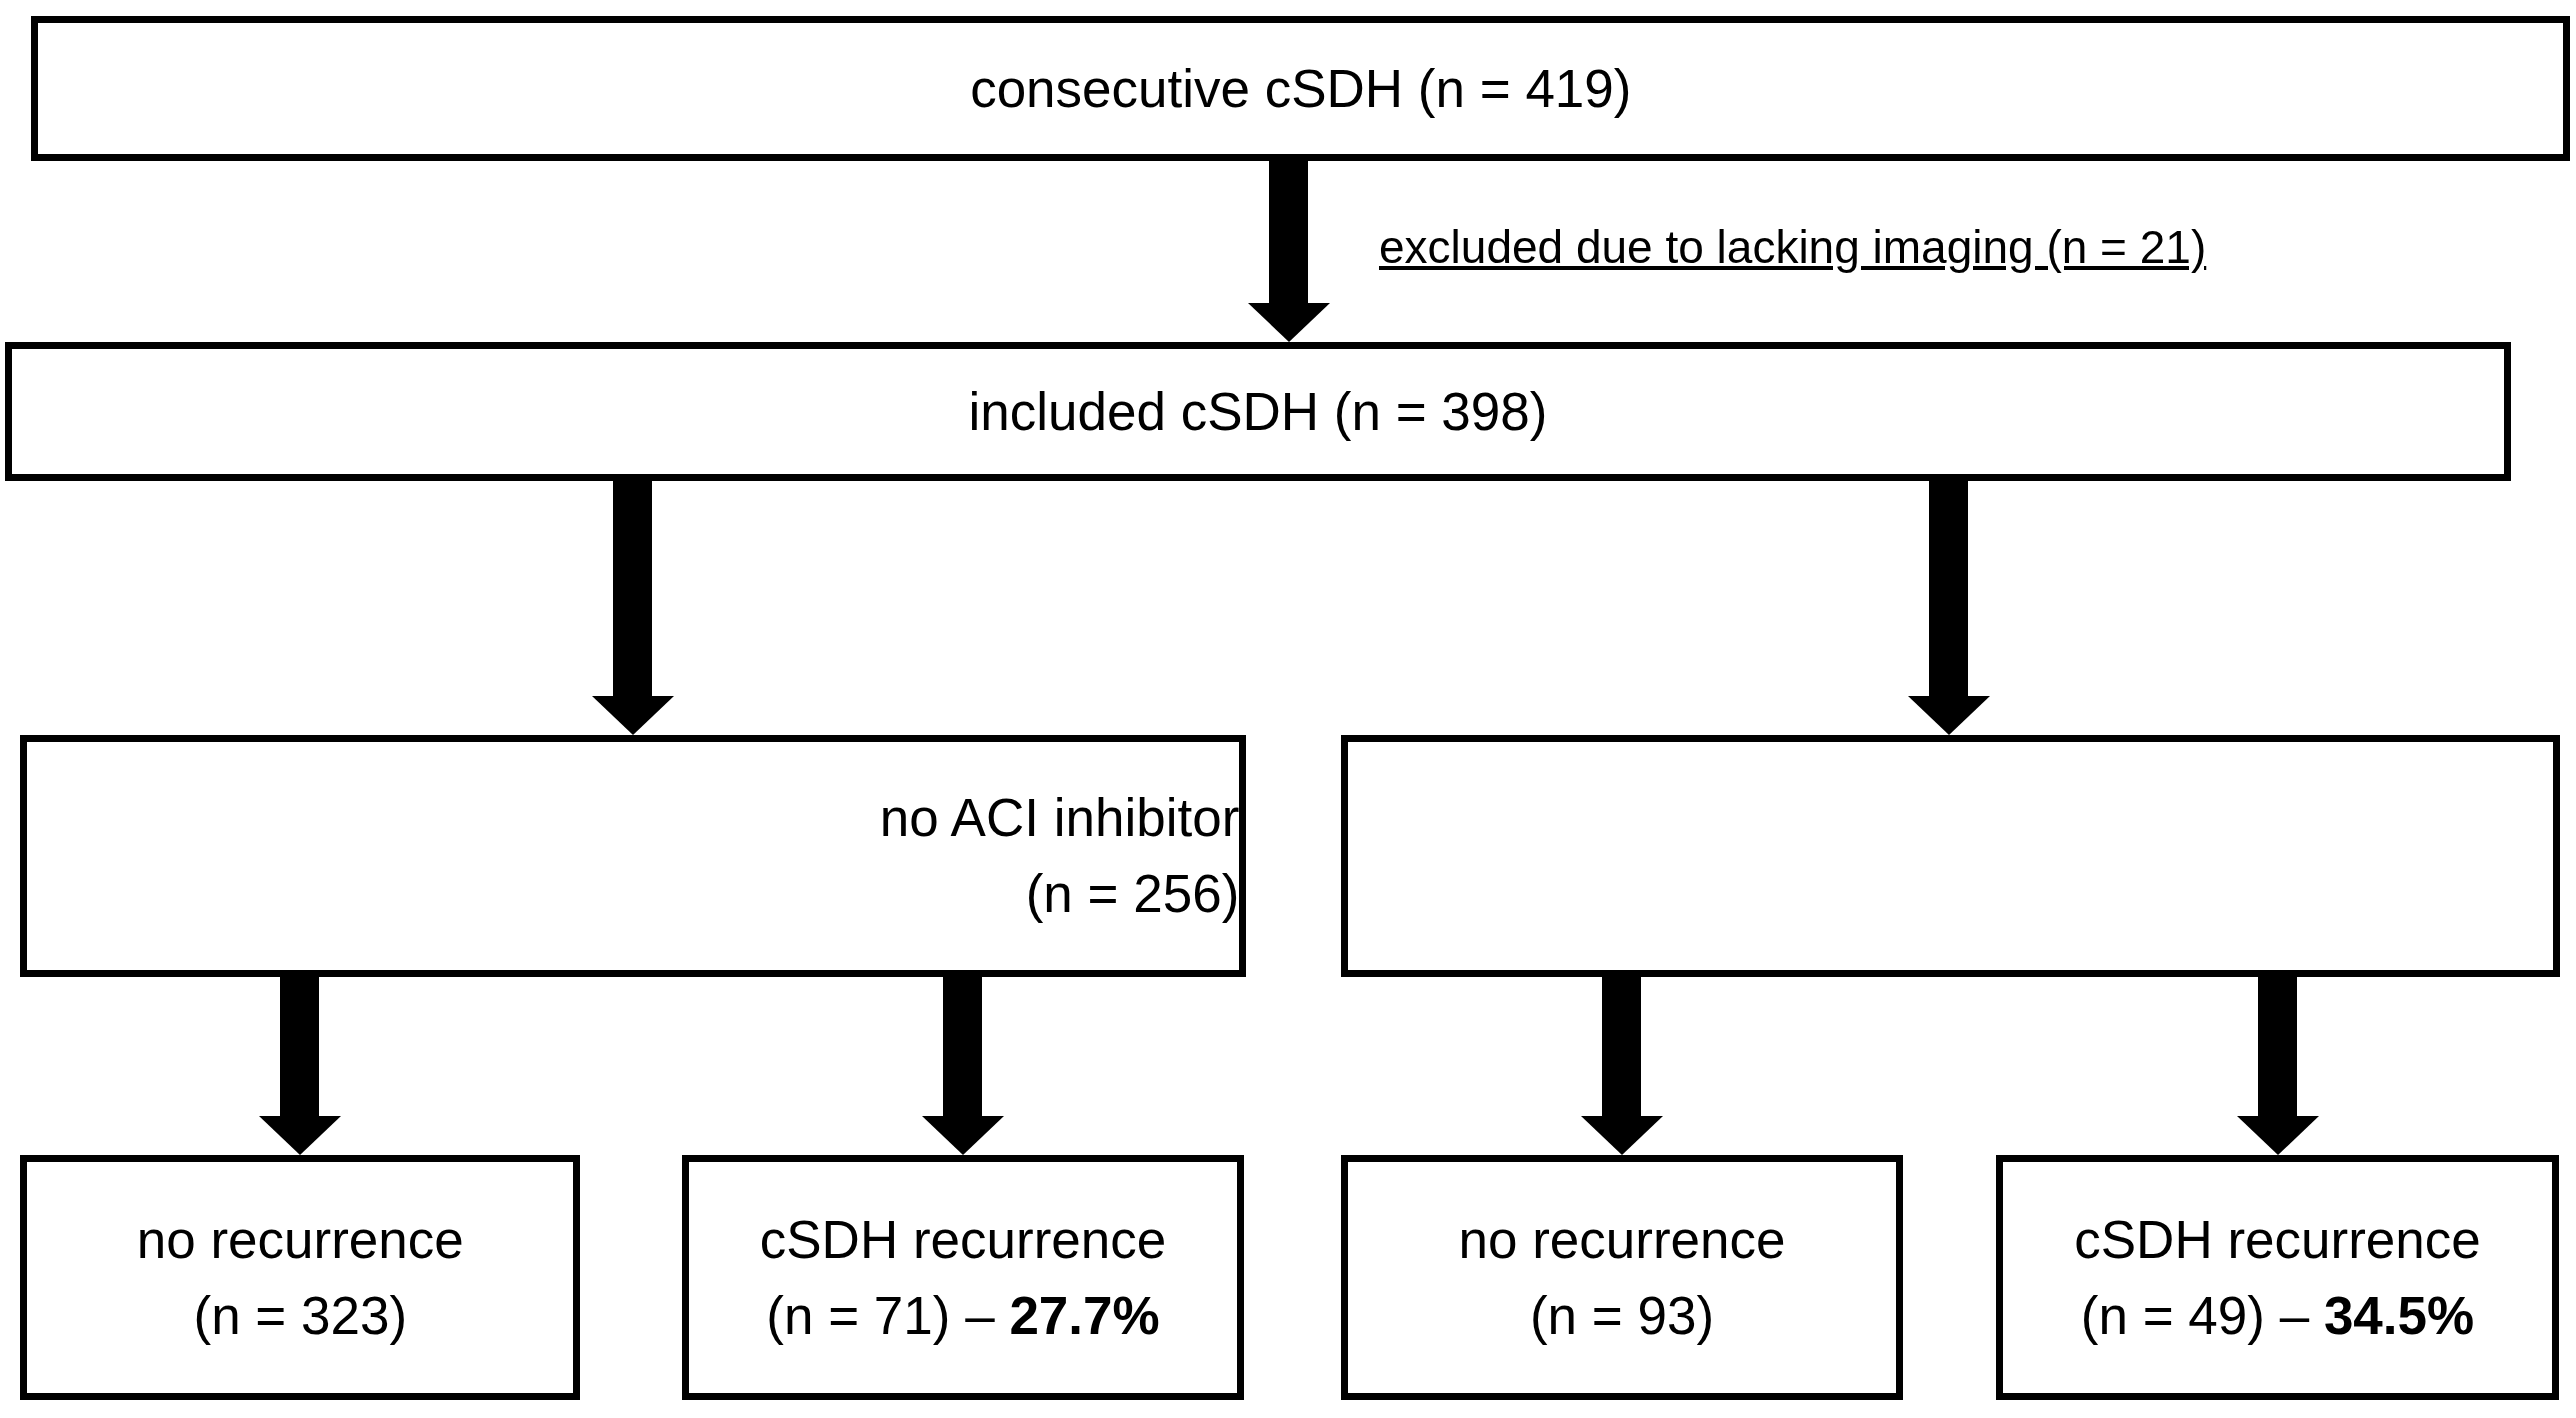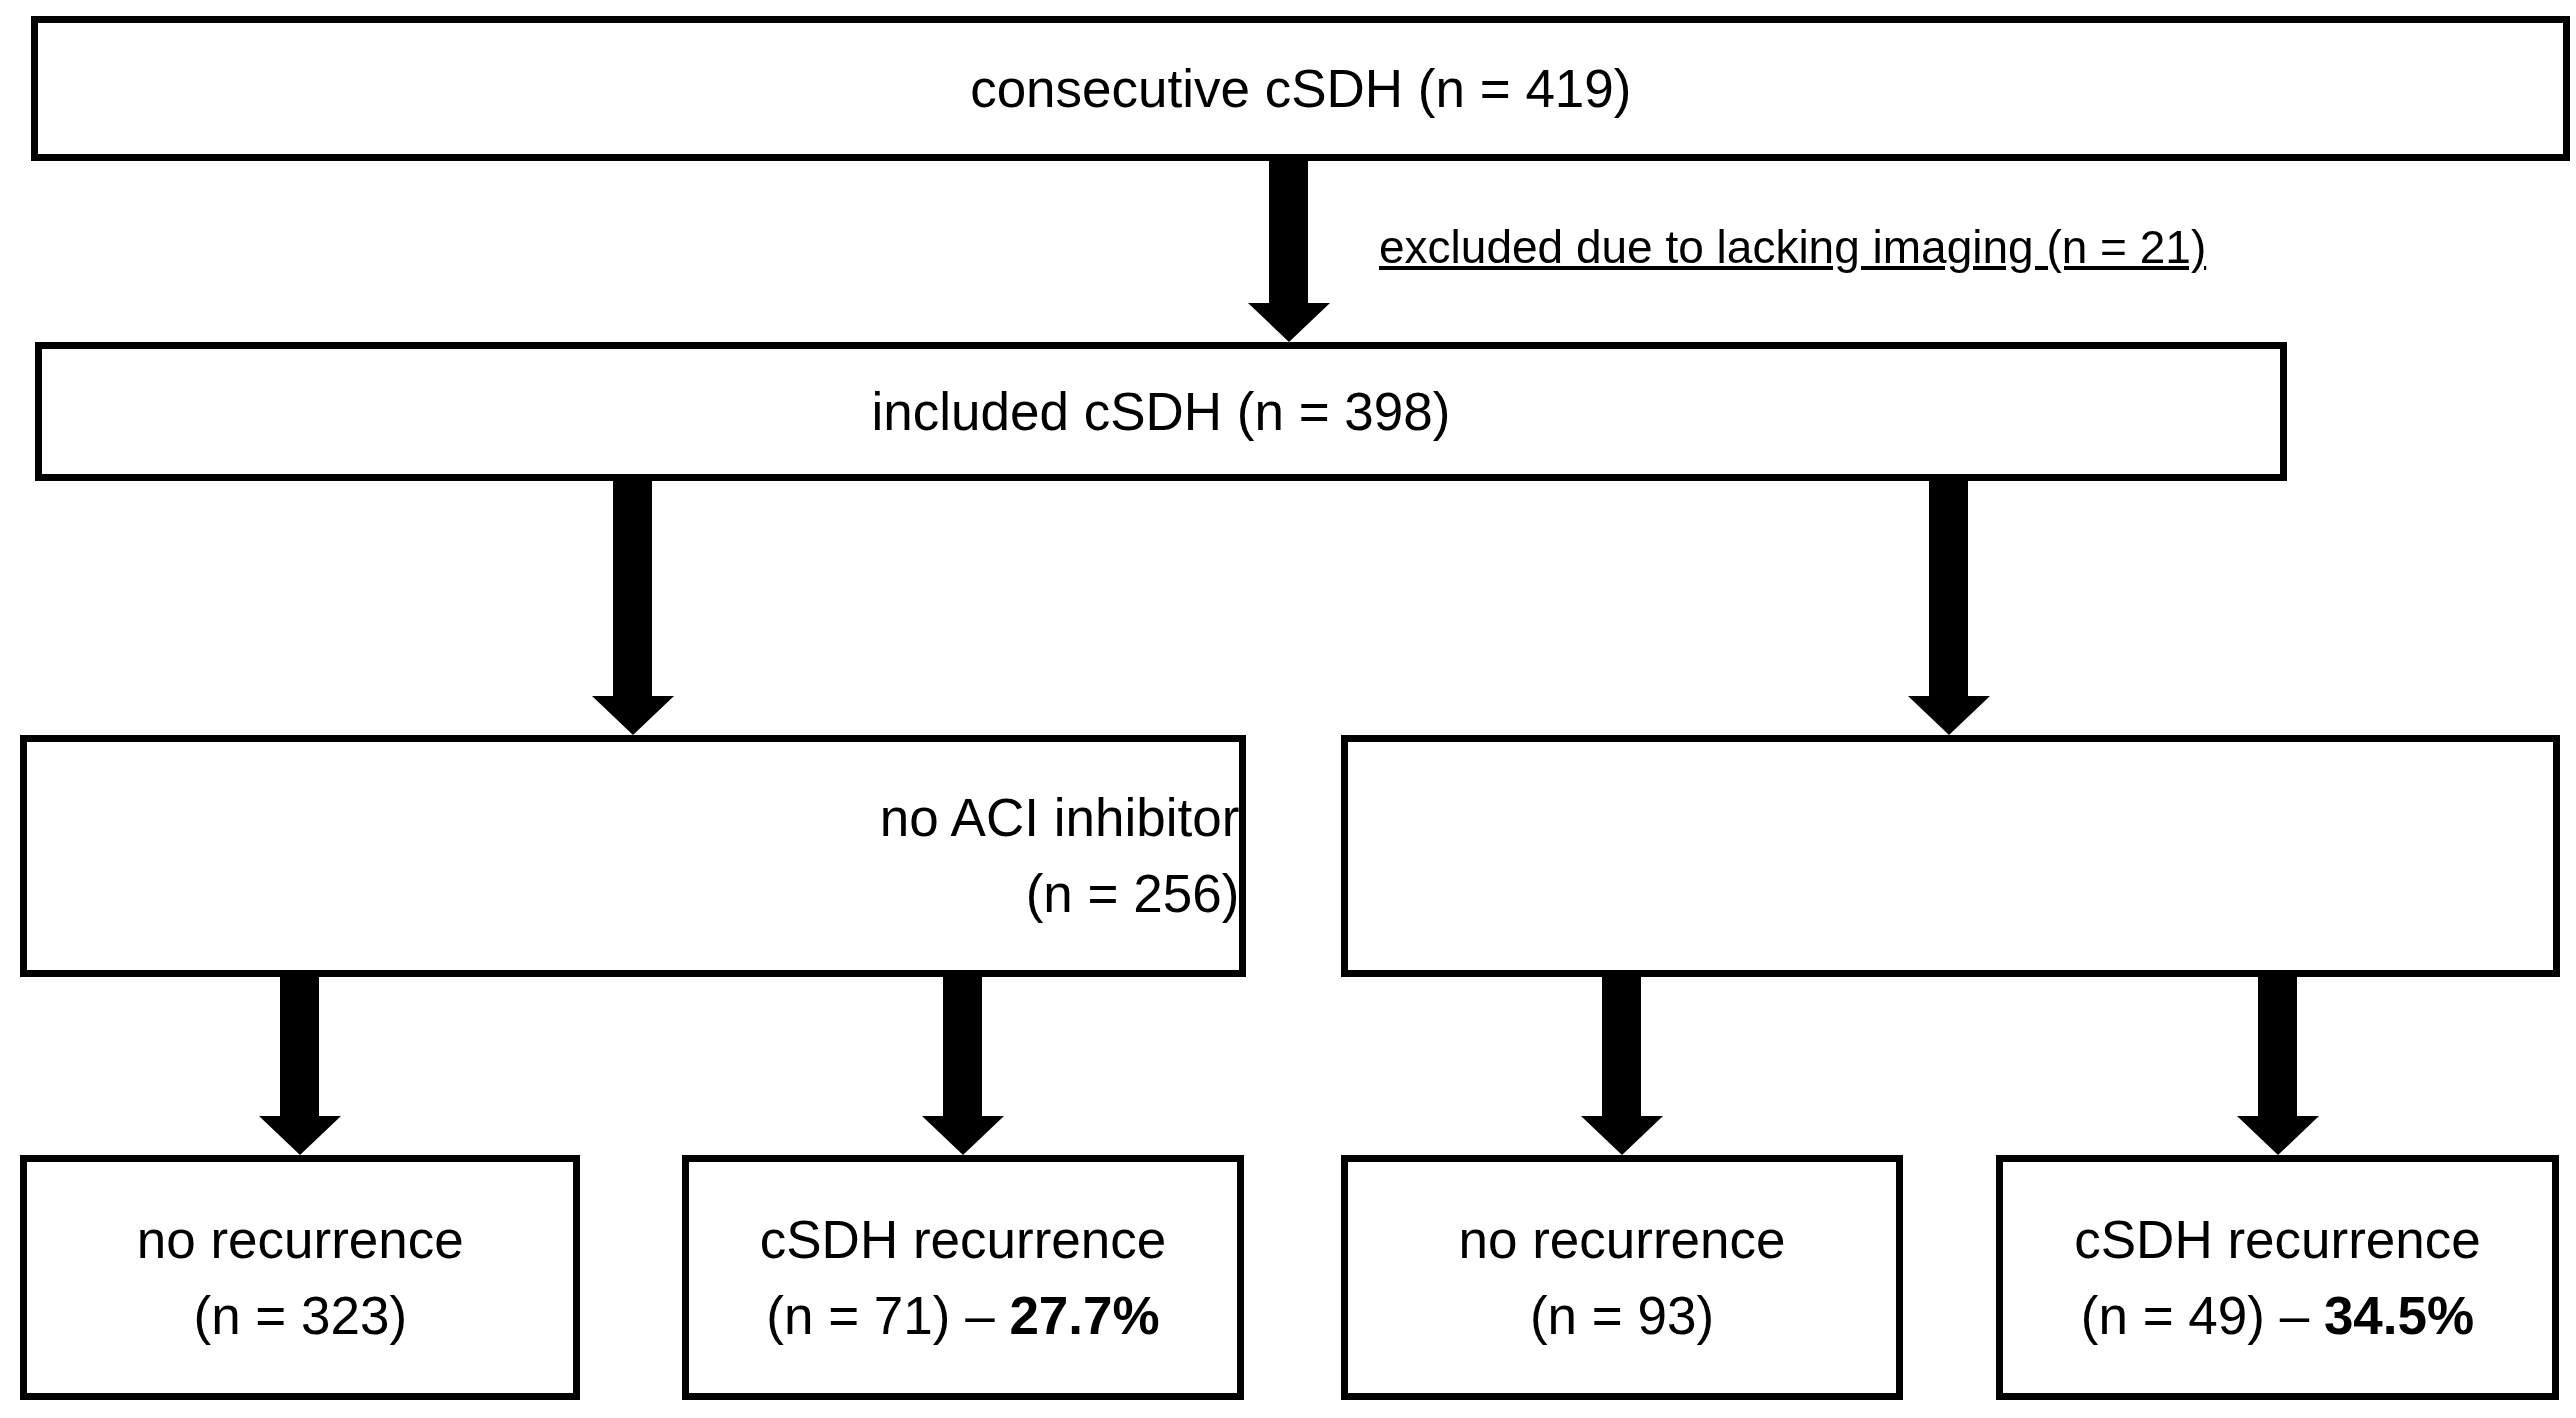--- a/index.html
+++ b/index.html
@@ -48,21 +48,21 @@
   .edge-label {
     position: absolute;
     font-size: 46px;
     line-height: 51px;
     white-space: nowrap;
   }
   .pct { font-weight: bold; }
 
   
   #box-consecutive   { left: 20.3px;   top: 16.3px;   width: 2539px; height: 145px; margin-left: 11px; }
-  #box-included      { left: 35px;   top: 342px;  width: 2252px; height: 139px; }
+  #box-included      { left: 5px;   top: 342px;  width: 2506px; height: 139px; }
   #box-no-aci        { left: 20.3px;   top: 735px; width: 1226px; height: 242px; align-items: flex-end; }
   #box-aci           { left: 1341px; top: 735px; width: 1219px; height: 242px; }
   #box-no-rec-left   { left: 20.3px;   top: 1155px; width: 560px;  height: 245px; }
   #box-rec-left      { left: 682px; top: 1155px; width: 562px;  height: 245px; }
   #box-no-rec-right  { left: 1341px; top: 1155px; width: 562px;  height: 245px; }
   #box-rec-right     { left: 1996px; top: 1155px; width: 563px;  height: 245px; }
 
   
   #arrow-a { left: 1248px; top: 161px;  height: 181px; }
   #arrow-b { left: 592px;  top: 481px;  height: 254px; }

